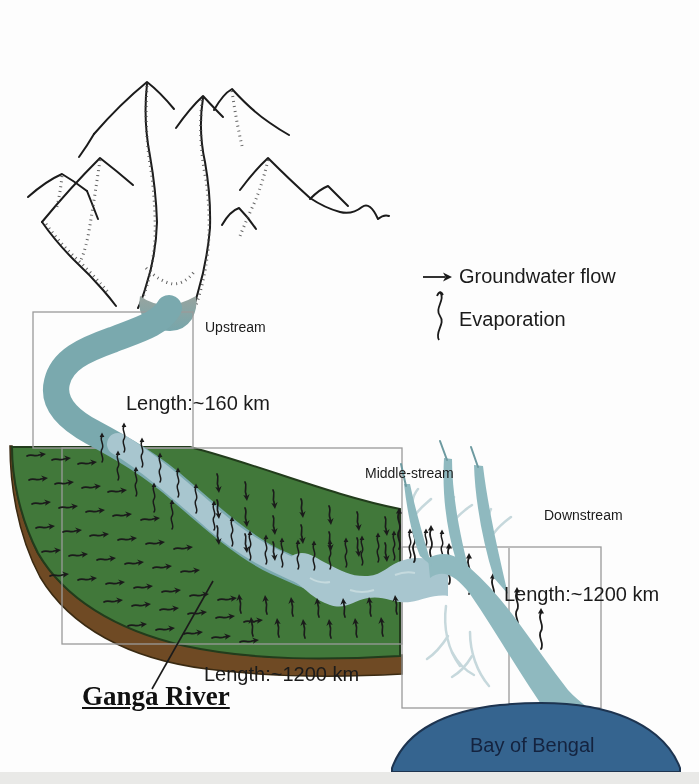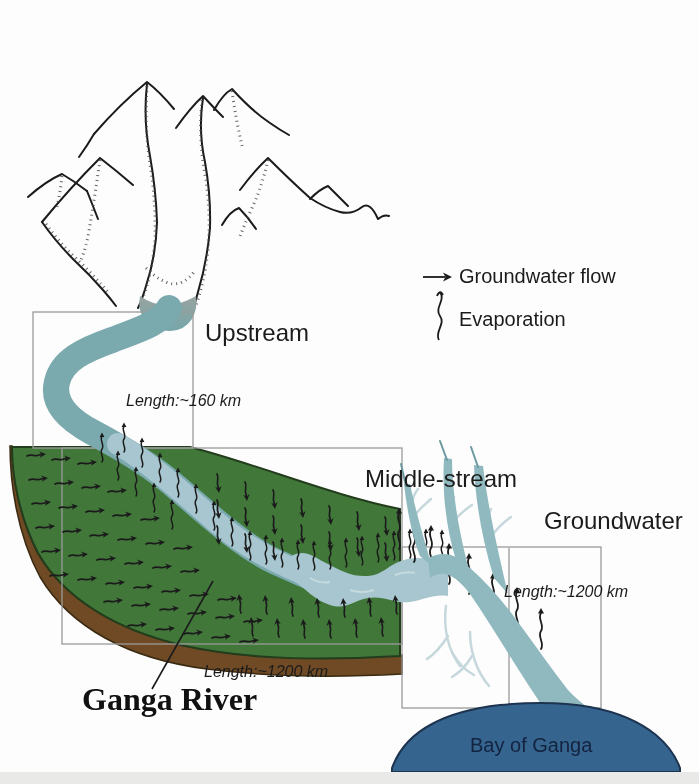--- a/index.html
+++ b/index.html
@@ -2,23 +2,23 @@
 <html><head>
 <meta charset="utf-8">
 <style>
   html,body{margin:0;padding:0;background:#ffffff;}
   .stage{
     position:relative;width:699px;height:784px;overflow:hidden;
     background:#fdfdfd;font-family:"Liberation Sans",sans-serif;
   }
   .stage svg{position:absolute;left:0;top:0;}
   .lbl{position:absolute;color:#1b1b1b;white-space:nowrap;line-height:1.1;text-align:right;}
-  .lbl-section{font-size:24px;}
-  .lbl-length{font-size:16px;font-style:italic;}
-  .lbl-ganga{font-family:"Liberation Serif",serif;font-weight:bold;font-size:32px;color:#111;}
+  .lbl-section{font-size:14px;}
+  .lbl-length{font-size:20px;}
+  .lbl-ganga{font-family:"Liberation Serif",serif;font-weight:bold;font-size:27px;color:#111;text-decoration:underline;}
   .lbl-bay{font-size:20px;color:#14233f;}
   .lbl-legend{font-size:20px;}
 </style>
 </head>
 <body>
 
 <div class="stage">
 
   <svg id="diagram" width="699" height="784" viewBox="0 0 699 784">
     <defs>
@@ -561,22 +561,22 @@
 
     <rect x="0" y="772" width="699" height="12" fill="#e9e9e7"></rect>
   </svg>
 
   <div class="lbl lbl-section" style="left:205px;top:320px;">Upstream</div>
   <div class="lbl lbl-length" style="left:126px;top:392px;">Length:~160 km</div>
 
   <div class="lbl lbl-section" style="left:365px;top:420px;margin-top:46px;">Middle-stream</div>
   <div class="lbl lbl-length" style="left:204px;top:663px;">Length:~1200 km</div>
 
-  <div class="lbl lbl-section" style="left:544px;top:508px;">Groundwater</div>
+  <div class="lbl lbl-section" style="left:544px;top:508px;">Downstream</div>
   <div class="lbl lbl-length" style="left:504px;top:583px;">Length:~1200 km</div>
 
   <div class="lbl lbl-ganga" style="left:82px;top:682px;">Ganga River</div>
 
-  <div class="lbl lbl-bay" style="left:470px;top:734px;">Bay of Ganga</div>
+  <div class="lbl lbl-bay" style="left:470px;top:734px;">Bay of Bengal</div>
 
   <div class="lbl lbl-legend" style="left:459px;top:265px;">Groundwater flow</div>
   <div class="lbl lbl-legend" style="left:459px;top:300px;margin-top:8px;">Evaporation</div>
 </div>
 
 </body></html>

